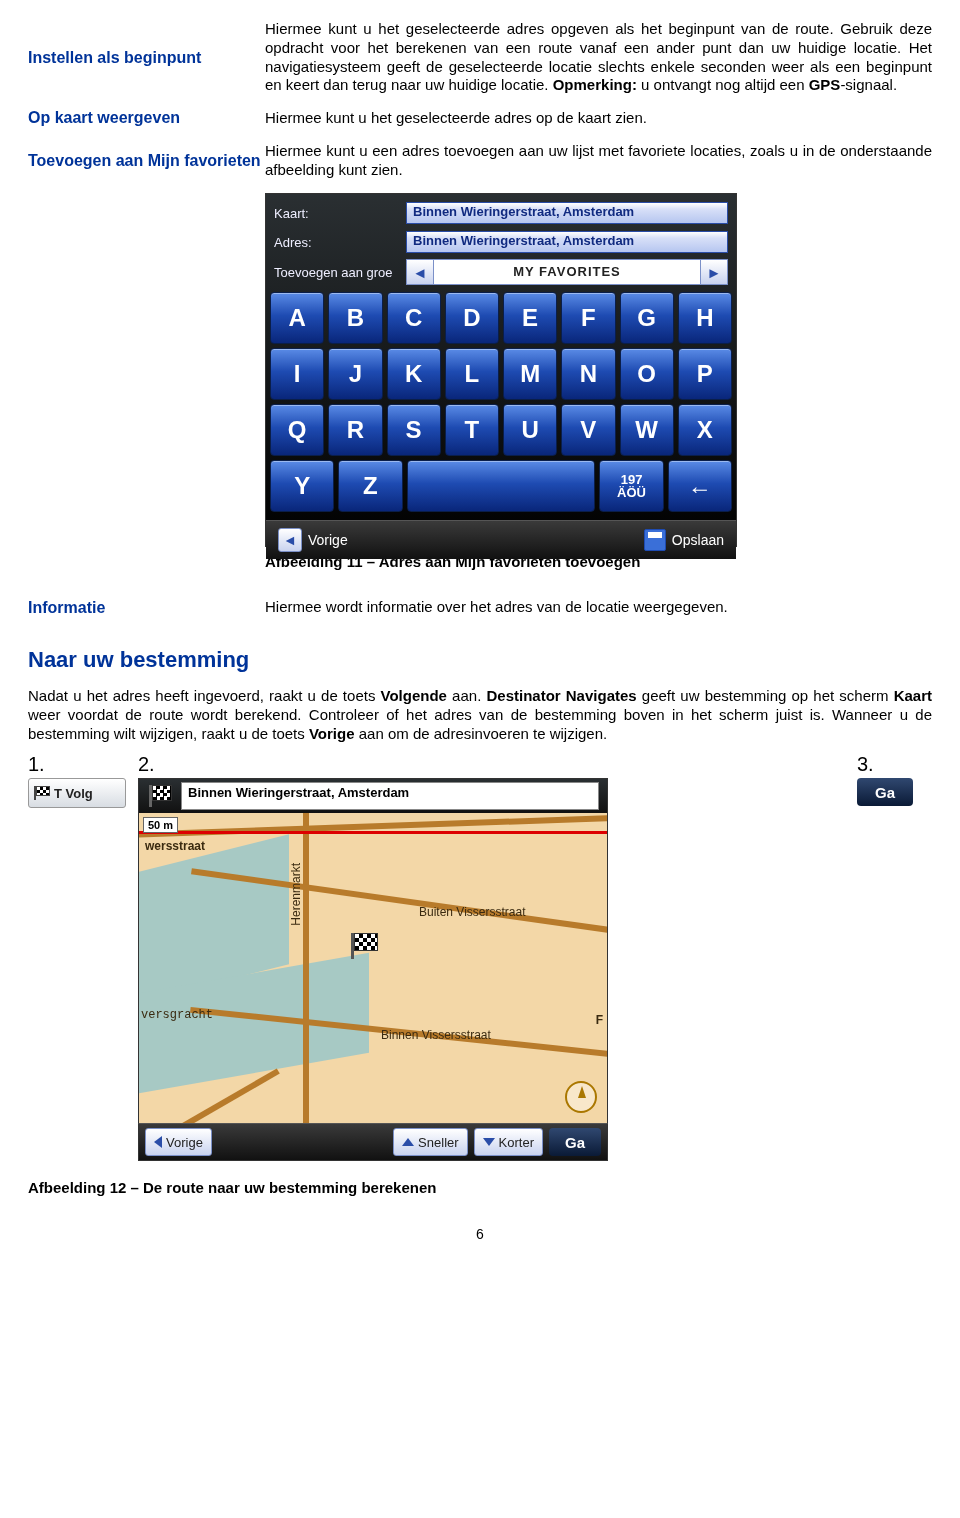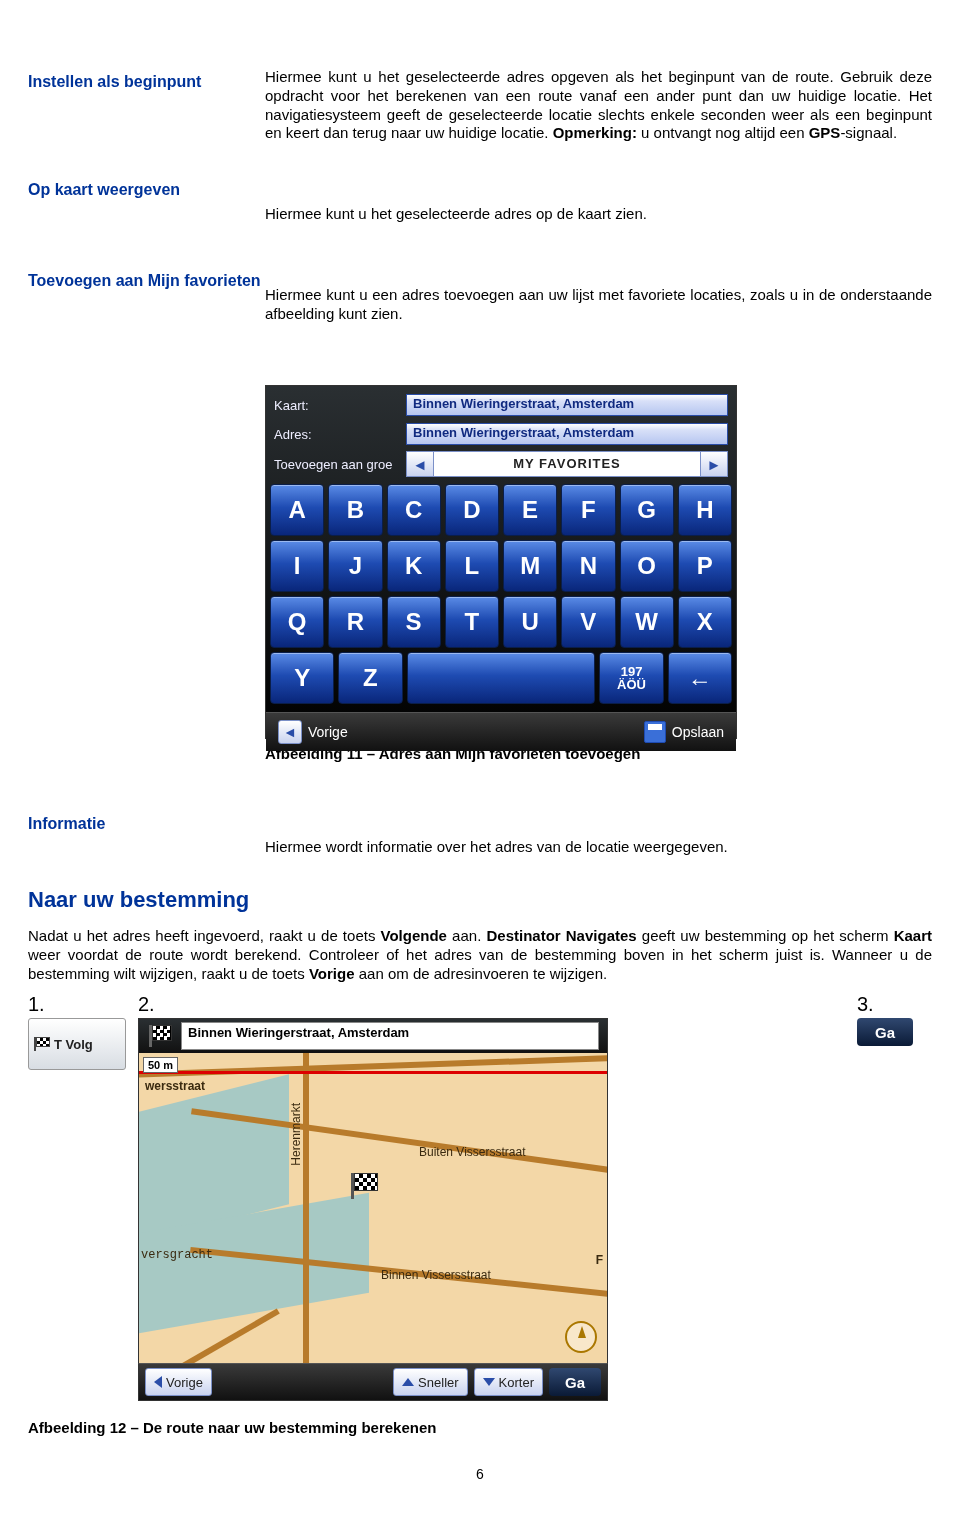--- a/index.html
+++ b/index.html
@@ -6,21 +6,21 @@
     margin: 0;
     padding: 20px 28px;
     font-family: Arial, sans-serif;
     font-size: 15px;
     background: #fff;
     color: #000;
     width: 904px;
   }
   .row { display: flex; margin-bottom: 14px; gap: 2px; align-items: center; }
   .left-col { width: 235px; flex-shrink: 0; }
-  .right-col { flex: 1; text-align: justify; margin-top: 48px; }
+  .right-col { flex: 1; text-align: justify; }
   .term { color: #003399; font-weight: bold; font-size: 16px; }
   .bold { font-weight: bold; }
   .section-heading { color: #003399; font-weight: bold; font-size: 22px; margin-top: 30px; margin-bottom: 14px; }
   .body-text { text-align: justify; line-height: 1.25; }
   .caption { font-weight: bold; margin: 6px 0 14px 0; }
   .num-row { display: flex; }
   .num-item { font-size: 20px; }
   .num1 { width: 110px; }
   .num2 { flex: 1; }
   .num3 { width: 75px; text-align: left; }
@@ -55,21 +55,21 @@
   .key.small-text { font-size: 13px; line-height: 1; text-align: center; }
   .fav-bottom { display: flex; height: 38px; background: linear-gradient(#3a3a3a,#111); border-top: 1px solid #555;}
   .fav-btn { display: flex; align-items: center; gap: 6px; padding: 0 12px; font-size: 14px; }
   .fav-btn .bicon { width: 22px; height: 22px; background: linear-gradient(#fff,#c9d3ef); border-radius: 3px; display:flex;align-items:center;justify-content:center;font-size:14px;color:#2a4da8;border:1px solid #7b90c8;}
   .fav-spacer { flex: 1; }
   .disk-icon { width:20px;height:20px;background:#3a6fd8;border:1px solid #1e4bb2;position:relative;border-radius:2px;}
   .disk-icon::after{content:"";position:absolute;top:2px;left:3px;right:3px;height:6px;background:#fff;}
 
   
   .step-row { display: flex; gap: 8px; margin-top: 2px; }
-  .tvolg-btn { width: 86px; height: 28px; background: linear-gradient(#fff,#d8dde3); border: 1px solid #999; border-radius: 3px; display:flex;align-items:center;gap:4px;padding:11px 5px;font-size:13px;font-weight:bold;color:#222;}
+  .tvolg-btn { width: 86px; height: 28px; background: linear-gradient(#fff,#d8dde3); border: 1px solid #999; border-radius: 3px; display:flex;align-items:center;gap:4px;padding:0 5px;font-size:13px;font-weight:bold;color:#222;}
   .flag-mini{width:16px;height:14px;position:relative;}
   .flag-mini::before{content:"";position:absolute;left:0;top:0;width:2px;height:14px;background:#444;}
   .flag-mini::after{content:"";position:absolute;left:2px;top:0;width:12px;height:8px;
     background:
       repeating-conic-gradient(#000 0 25%, #fff 0 50%) 0 0/6px 6px;
     border:1px solid #444;}
   .ga-btn { width: 56px; height: 28px; background: linear-gradient(#304870,#0a1a36); border-radius: 4px; color:#fff;font-weight:bold;font-size:15px;display:flex;align-items:center;justify-content:center;}
 
   
   .map-wrap { width: 470px; margin-top: 0; }

